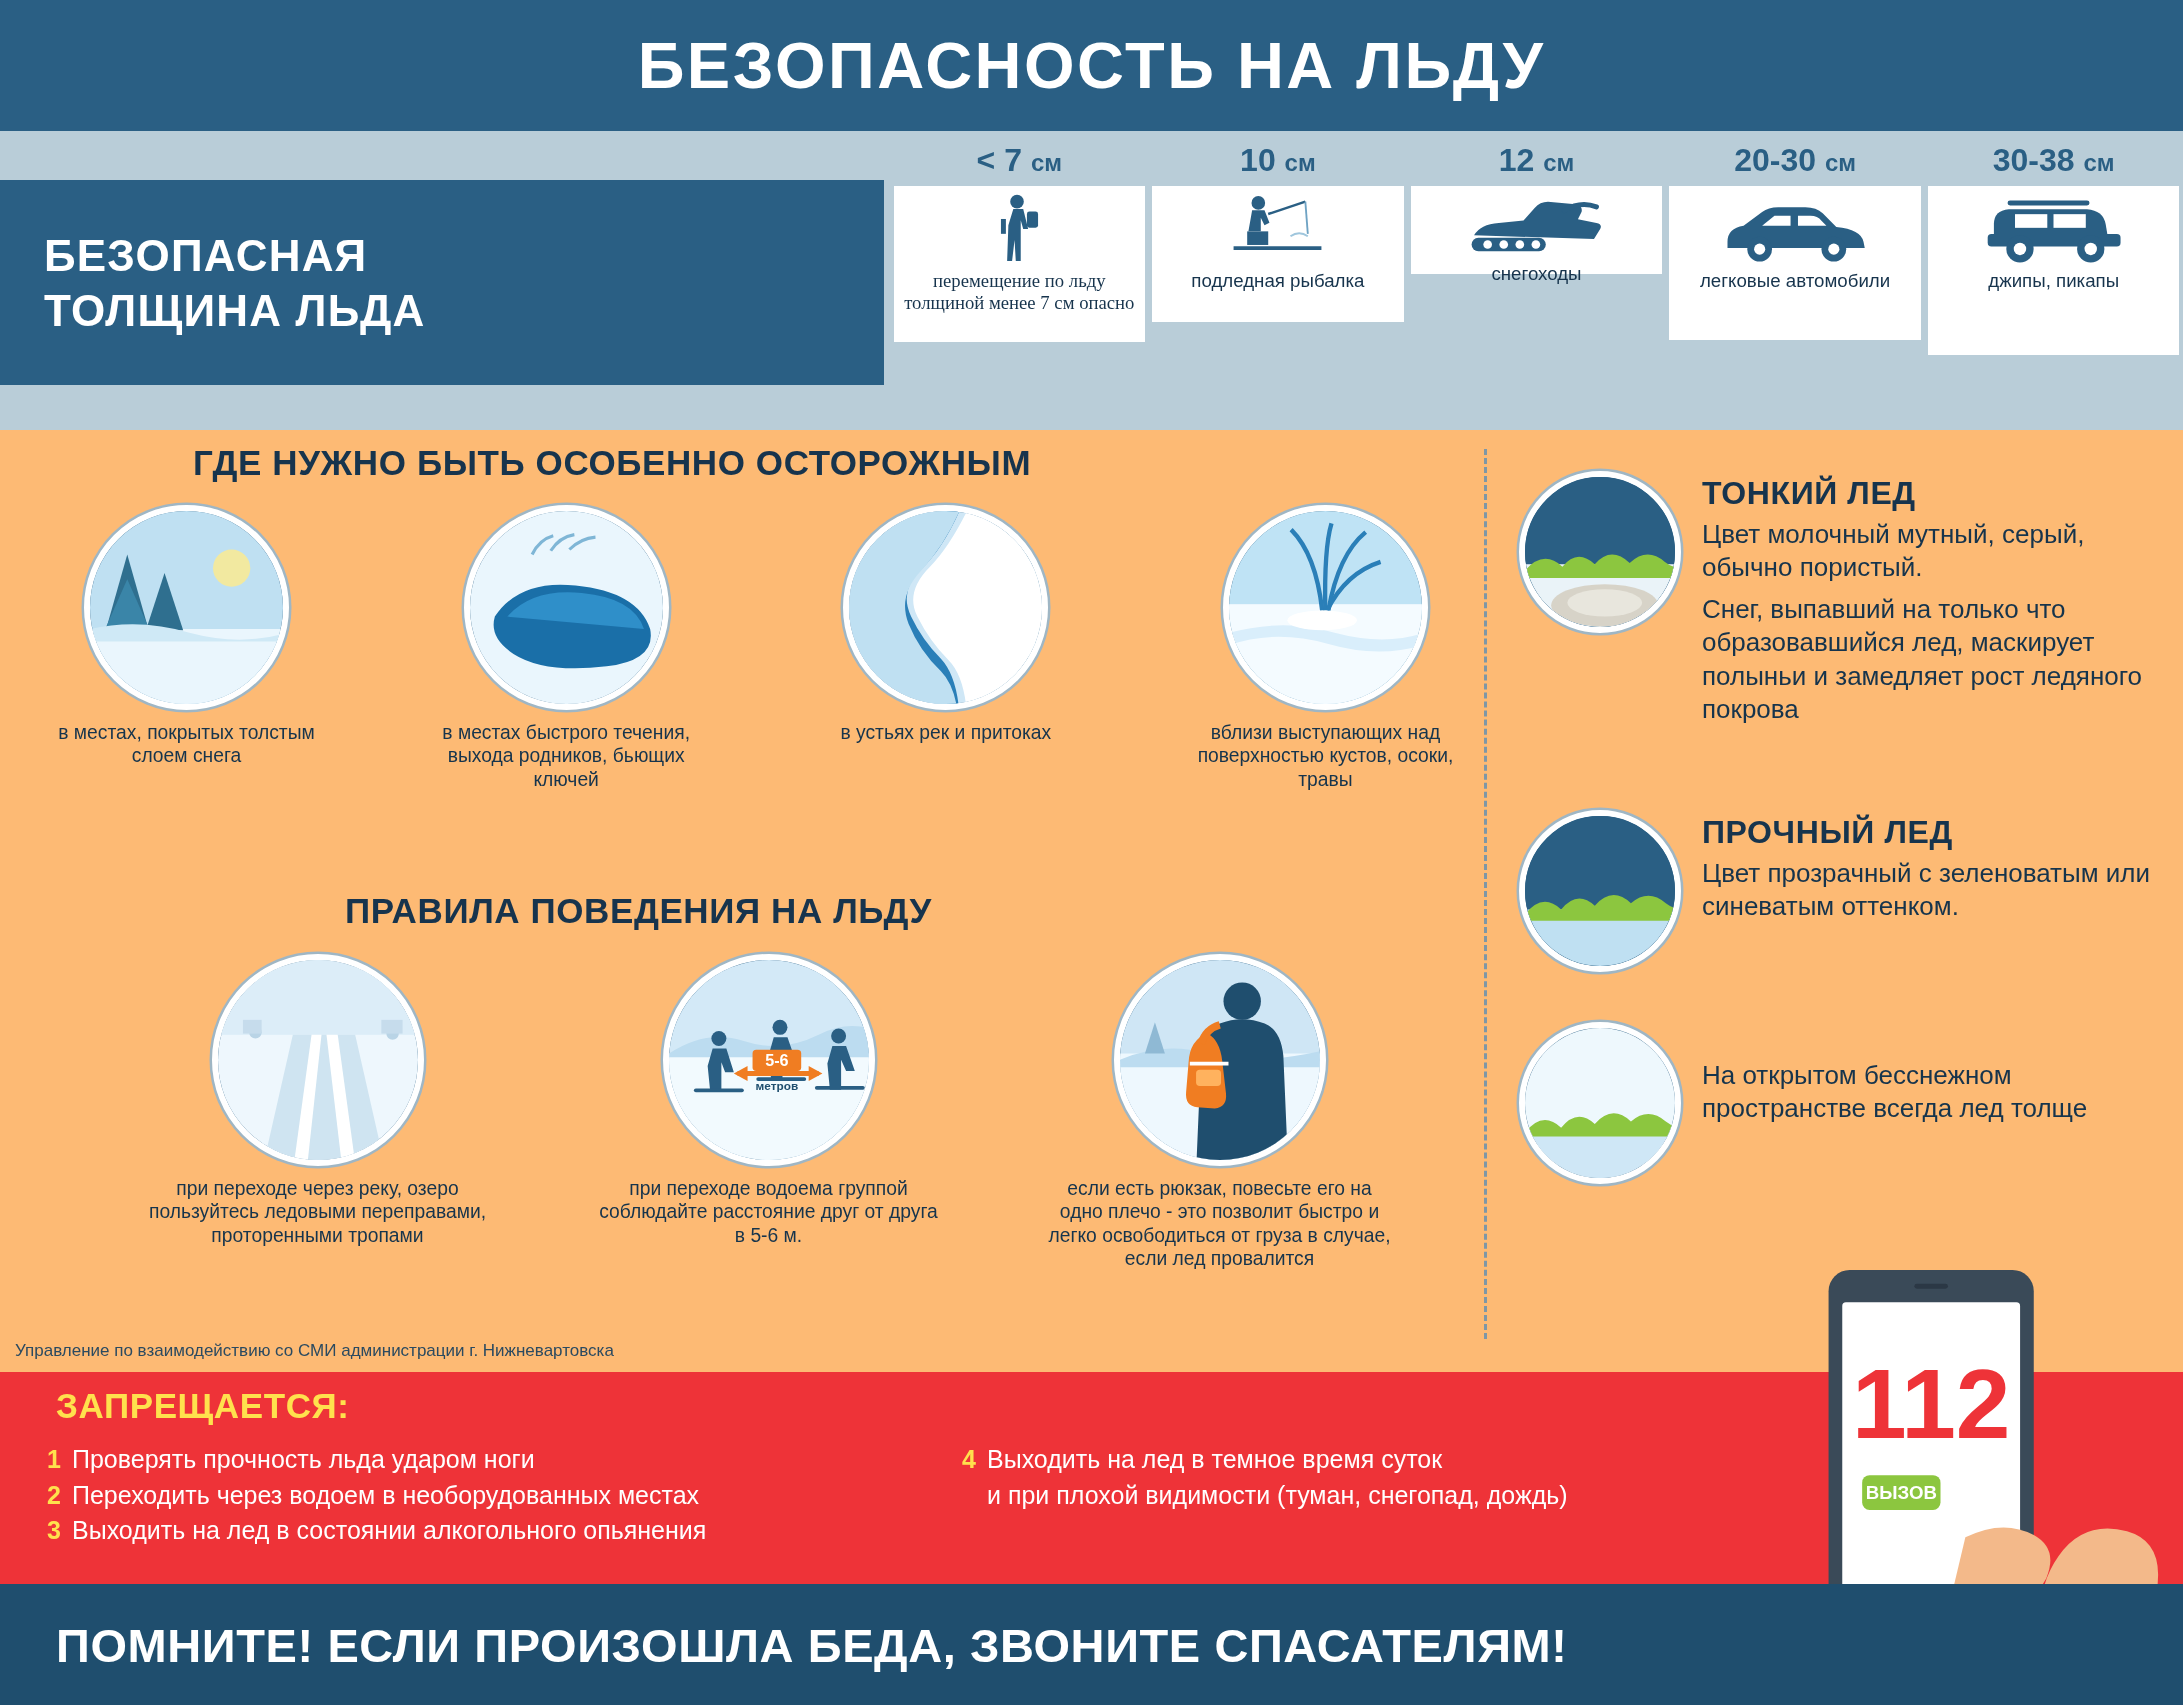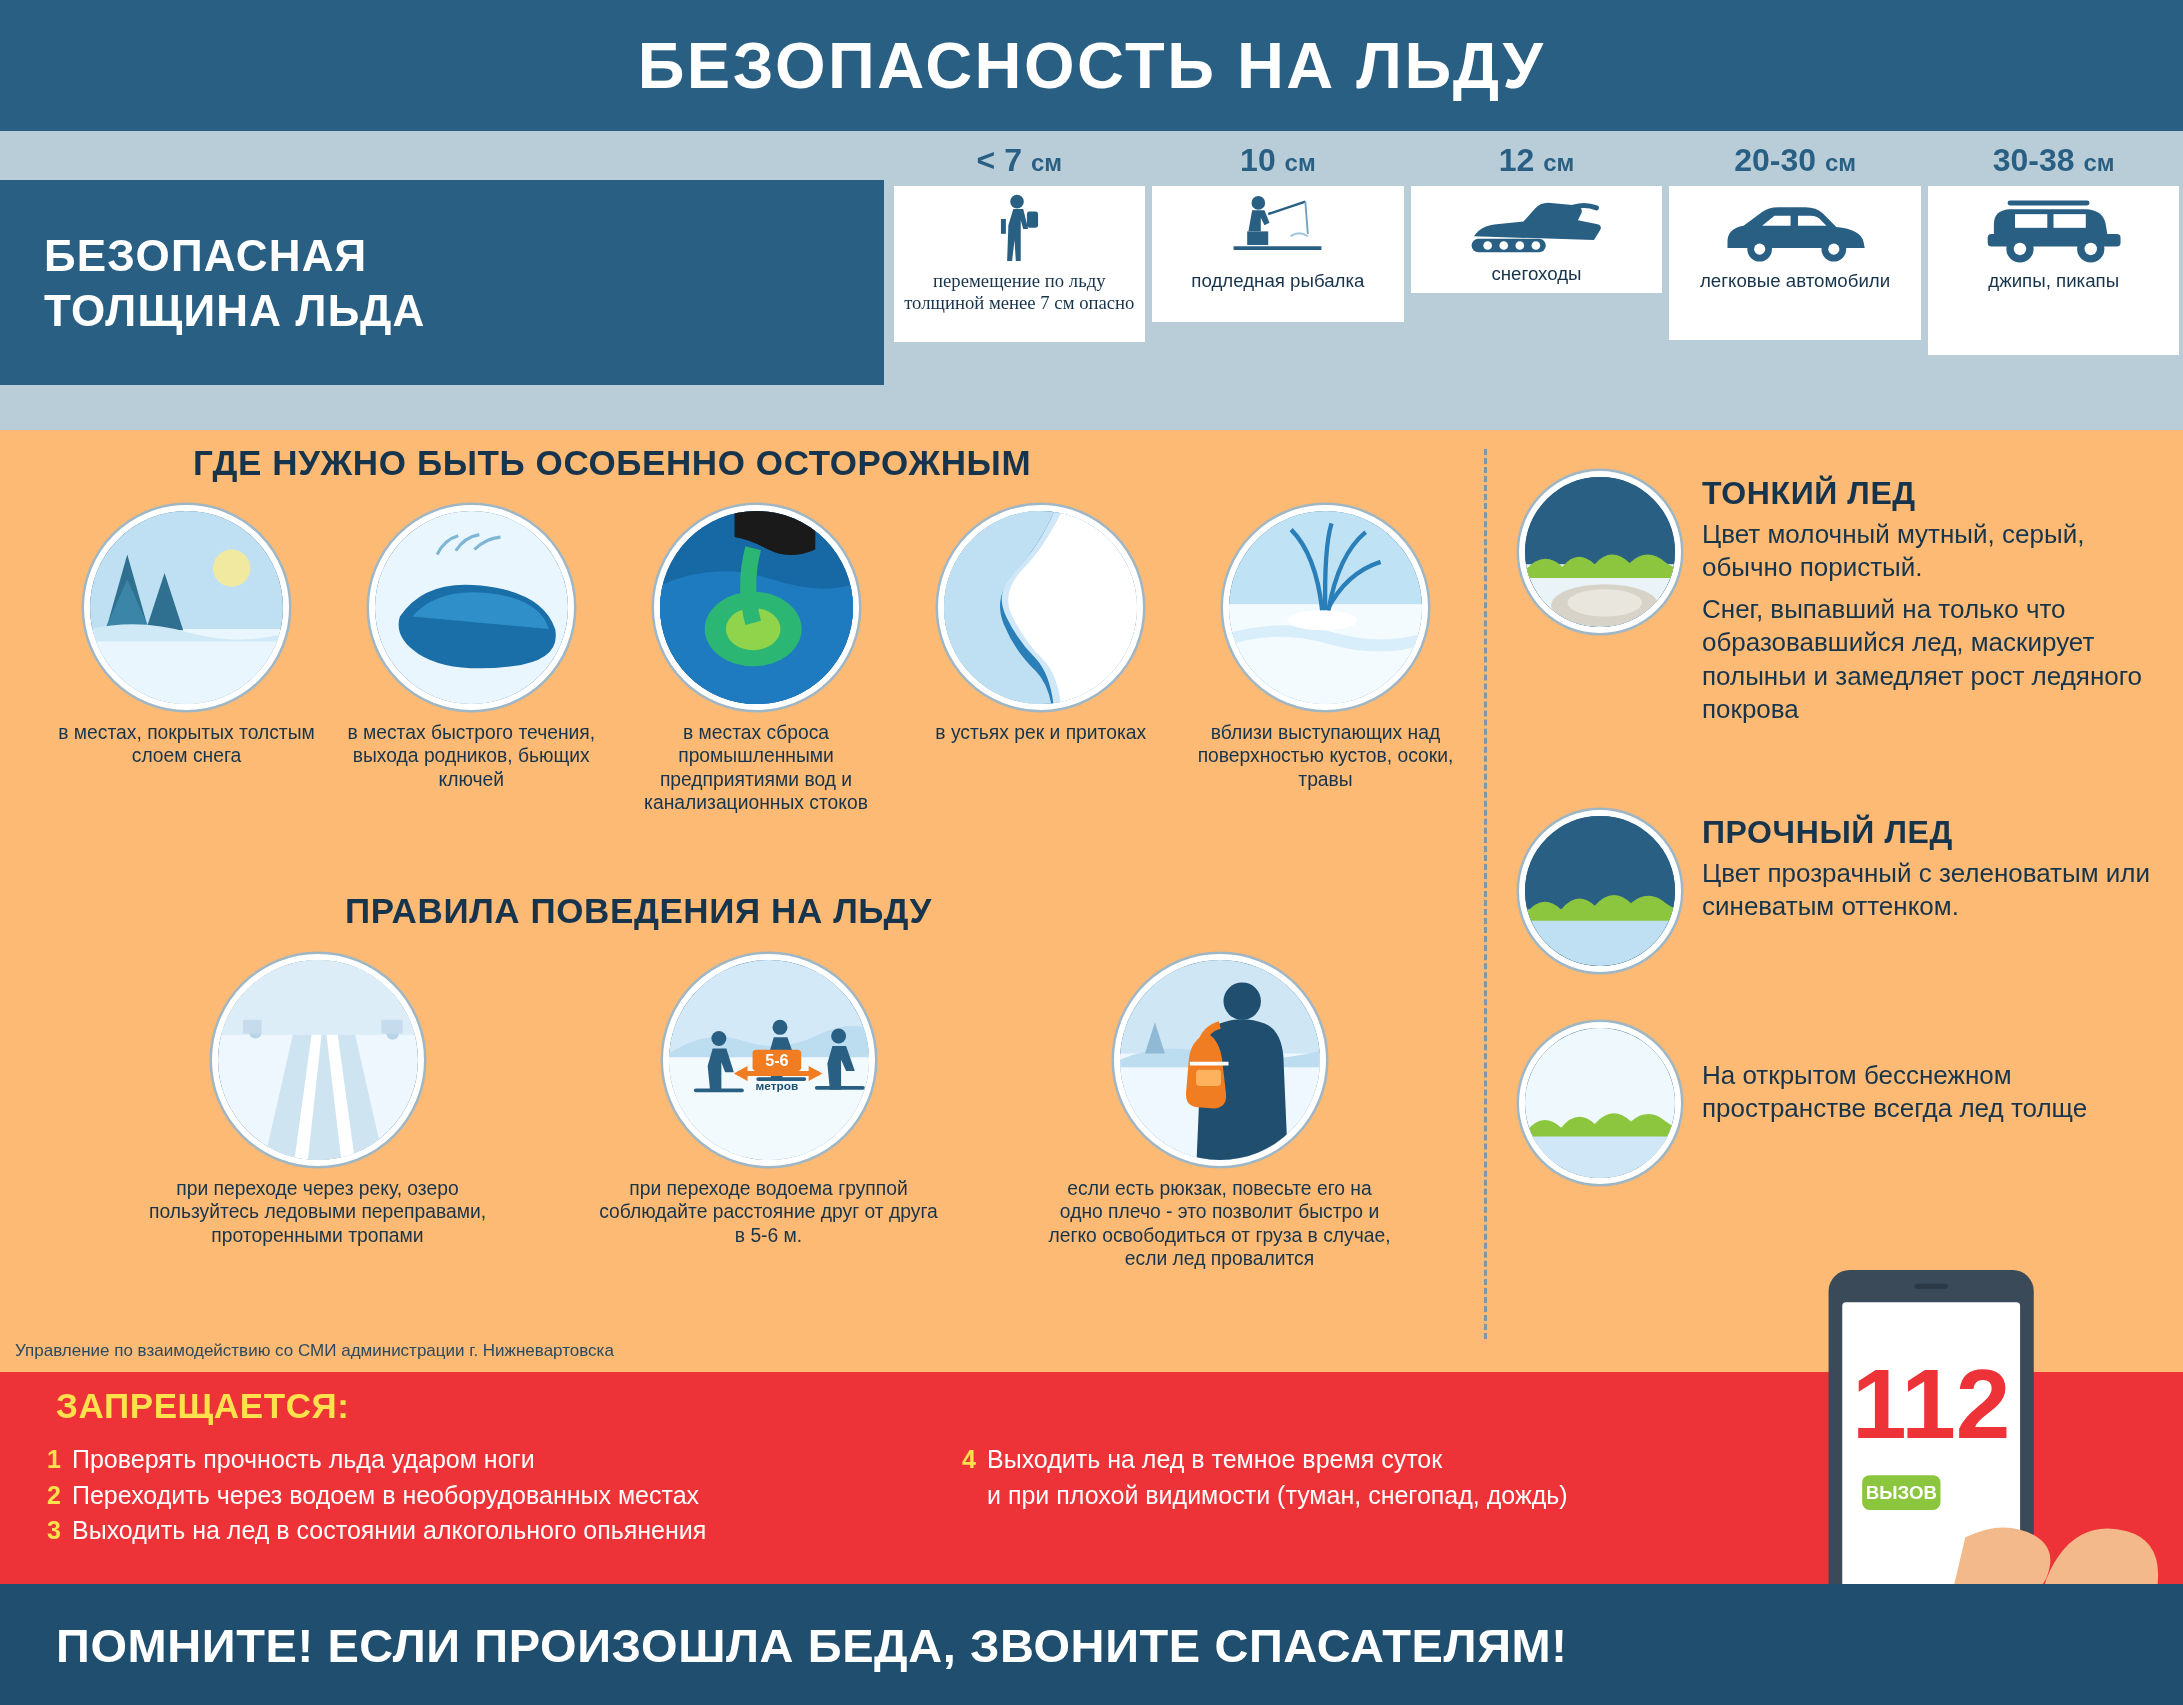--- a/index.html
+++ b/index.html
@@ -41,21 +41,21 @@
   .card .val .unit { font-size:24px; font-weight:bold;margin-top:46px; }
   .card .box {
     position:absolute; left: 3.7px; right: 3.7px; top: 55px;
     background:#fff; display:flex; flex-direction:column; align-items:center;
     padding: 6.2px 5px 7.5px 5px;
   }
   .card .pic { height: 75px; display:flex; align-items:center; justify-content:center; }
   .card .cap { text-align:center; font-size:18.7px; color:#17344d; line-height:1.18; padding: 2.5px 1.2px 0 1.2px; }
   .c1 .box { height: 156px; font-family: Liberation Serif, serif; }
   .c2 .box { height: 136px; }
-  .c3 .box { height: 107px; }
+  .c3 .box { height: 88px; }
   .c4 .box { height: 154px; }
   .c5 .box { height: 169px; }
 
   
   .main { position:absolute; left:0; top: 437px; width: 2183px; height: 946px; }
   .left { position:absolute; left: 0; top: 0; width: 1475px; height: 946px; }
   .divider { position:absolute; left: 1484px; top: 12.4px; width: 0; height: 890px;
              border-left: 3.1px dashed #7e97a6; }
   .right { position:absolute; left: 1519px; top: 0; width: 665px; height: 946px; }
 
@@ -274,33 +274,20 @@
               <path d="M40 170 q40 -60 130 -50 q100 10 120 70 q10 50 -70 60 q-100 12 -150 -20 q-40 -26 -30 -60z" fill="#1a6fa8"></path>
               <path d="M60 170 q40 -46 120 -38 q84 8 100 58" fill="#2f8fc9"></path>
               <path d="M100 70 q12 -24 34 -30" stroke="#7fb6d6" stroke-width="5" fill="none"></path>
               <path d="M130 64 q14 -22 38 -26" stroke="#7fb6d6" stroke-width="5" fill="none"></path>
               <path d="M160 62 q18 -18 42 -20" stroke="#7fb6d6" stroke-width="5" fill="none"></path>
             </svg>
           </div>
           <div class="caption">в местах быстрого течения, выхода родников, бьющих ключей</div>
         </div>
 
-        <div class="item">
-          <div class="circle">
-            <svg width="205" height="205" viewBox="0 0 330 330">
-              <rect width="330" height="330" fill="#1769a6"></rect>
-              <path d="M0 120 q90 -40 180 -10 q90 30 150 0 v220 H0z" fill="#1f7bc0"></path>
-              <path d="M120 0 h110 q20 0 20 22 v40 q-40 18 -76 0 q-30 -16 -54 -20z" fill="#1a1a1a"></path>
-              <ellipse cx="150" cy="190" rx="78" ry="60" fill="#2bb673"></ellipse>
-              <ellipse cx="150" cy="190" rx="44" ry="34" fill="#8fd44a"></ellipse>
-              <path d="M150 60 q-16 60 0 120" stroke="#2bb673" stroke-width="26" fill="none"></path>
-            </svg>
-          </div>
-          <div class="caption">в местах сброса промышленными предприятиями вод и канализационных стоков</div>
-        </div>
 
         <div class="item">
           <div class="circle">
             <svg width="205" height="205" viewBox="0 0 330 330">
               <rect width="330" height="330" fill="#cfe7f6"></rect>
               <path d="M190 0 q-30 60 -60 90 q-40 40 -20 80 q20 40 50 70 q26 26 30 90 h140 V0z" fill="#ffffff"></path>
               <path d="M178 0 q-28 62 -62 94 q-36 34 -16 76 q18 38 48 68 q26 28 30 92 h-20 q-6 -60 -30 -86 q-34 -34 -52 -78 q-18 -46 20 -84 q34 -34 62 -82z" fill="#2a7fb8"></path>
               <path d="M0 0 h178 q-26 58 -62 96 q-38 40 -20 86 q18 44 52 76 q22 22 28 72 H0z" fill="#bfe0f2"></path>
             </svg>
           </div>

